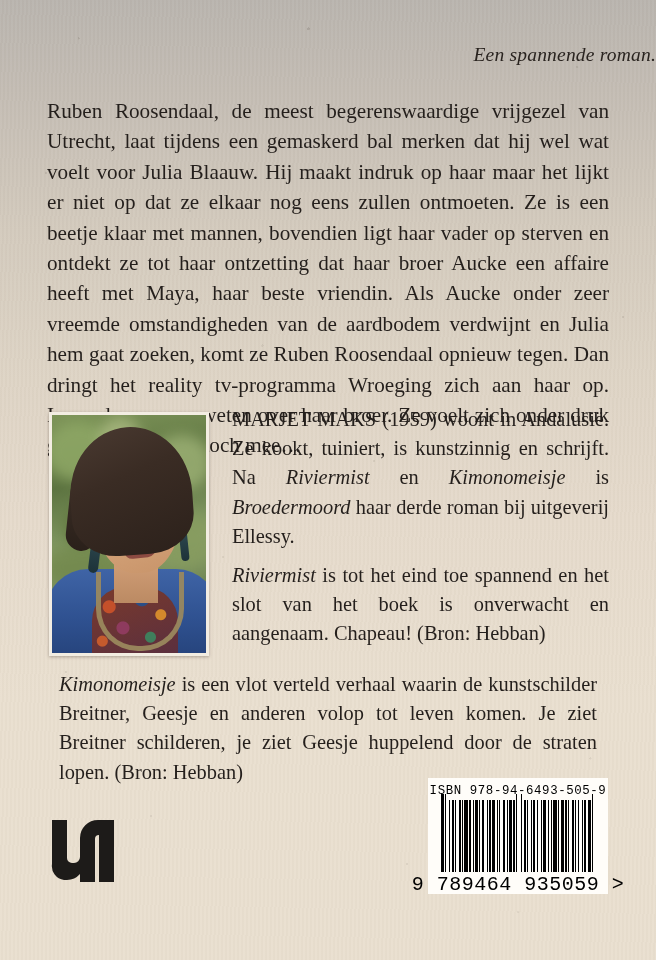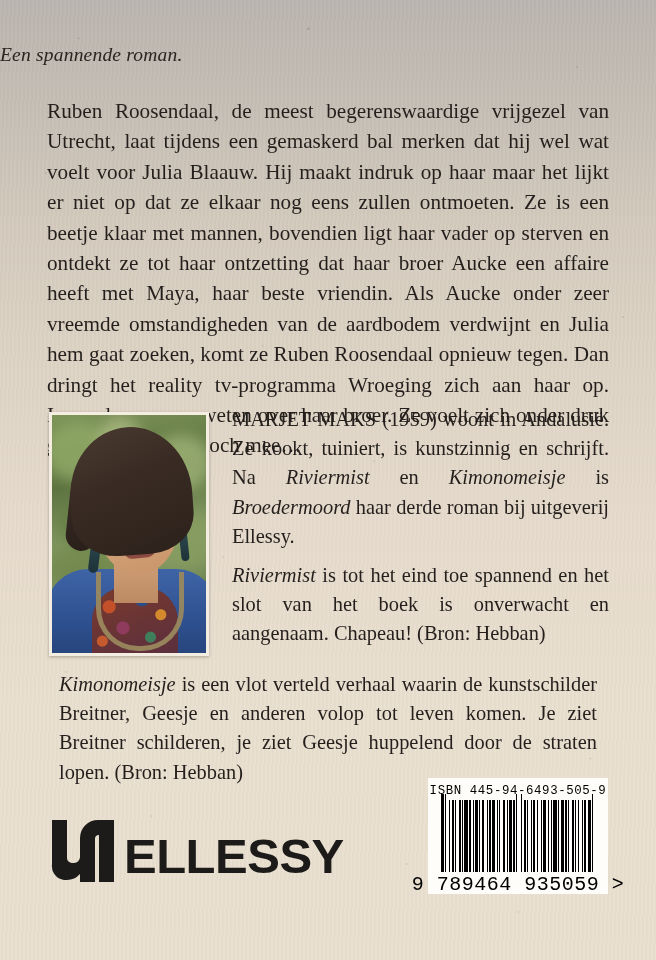--- a/index.html
+++ b/index.html
@@ -64,21 +64,21 @@
         rgba(255,255,255,.10) 0 2px,
         rgba(120,110,98,.07) 2px 4px);
   }
 
   
   .tagline {
     position: absolute;
     top: 44px;
     left: 0;
     right: 0;
-    text-align: left;
+    text-align: right;
     font-style: italic;
     font-size: 19.5px;
     letter-spacing: .2px;
     color: #2a2420;
   }
 
   
   .blurb {
     position: absolute;
     top: 96px;
@@ -360,25 +360,24 @@
 
   <div class="quote-kimono">
     <p><em>Kimonomeisje</em><span> is een vlot verteld verhaal waarin de kunstschilder Breitner, Geesje en anderen volop tot leven komen. Je ziet Breitner schilderen, je ziet Geesje huppelend door de straten lopen. (Bron: Hebban)</span></p>
   </div>
 
   <div class="publisher">
     <svg class="logo-mark" viewBox="0 0 66 66">
       <path fill="#1d1b19" d="M2 2 h15 v38 a5 5 0 0 0 5 5 h2 a6 6 0 0 0 6 -6 V20 a18 18 0 0 1 18 -18 h16 v15 h-15 a4 4 0 0 0 -4 4 v43 h-15 v-8 a18 18 0 0 1 -13 6 h-3 A14 14 0 0 1 2 46 Z"></path>
       <rect x="49" y="2" width="15" height="62" fill="#1d1b19"></rect>
     </svg>
-    <div class="logo-word">ELLESSY</div>
   </div>
 
   <div class="barcode-box">
-    <div class="isbn-text">ISBN 445-94-6493-505-9</div>
+    <div class="isbn-text">ISBN 978-94-6493-505-9</div>
     <div class="bars" id="bars">
         <span style="width: 3px; height: 78px; background: rgb(0, 0, 0);"></span>
         <span style="width: 1px; height: 78px; background: transparent;"></span>
         <span style="width: 1px; height: 78px; background: rgb(0, 0, 0);"></span>
         <span style="width: 3px; height: 72px; background: transparent;"></span>
         <span style="width: 1px; height: 72px; background: rgb(0, 0, 0);"></span>
         <span style="width: 2px; height: 72px; background: transparent;"></span>
         <span style="width: 2px; height: 72px; background: rgb(0, 0, 0);"></span>
         <span style="width: 1px; height: 72px; background: transparent;"></span>
         <span style="width: 1px; height: 72px; background: rgb(0, 0, 0);"></span>

